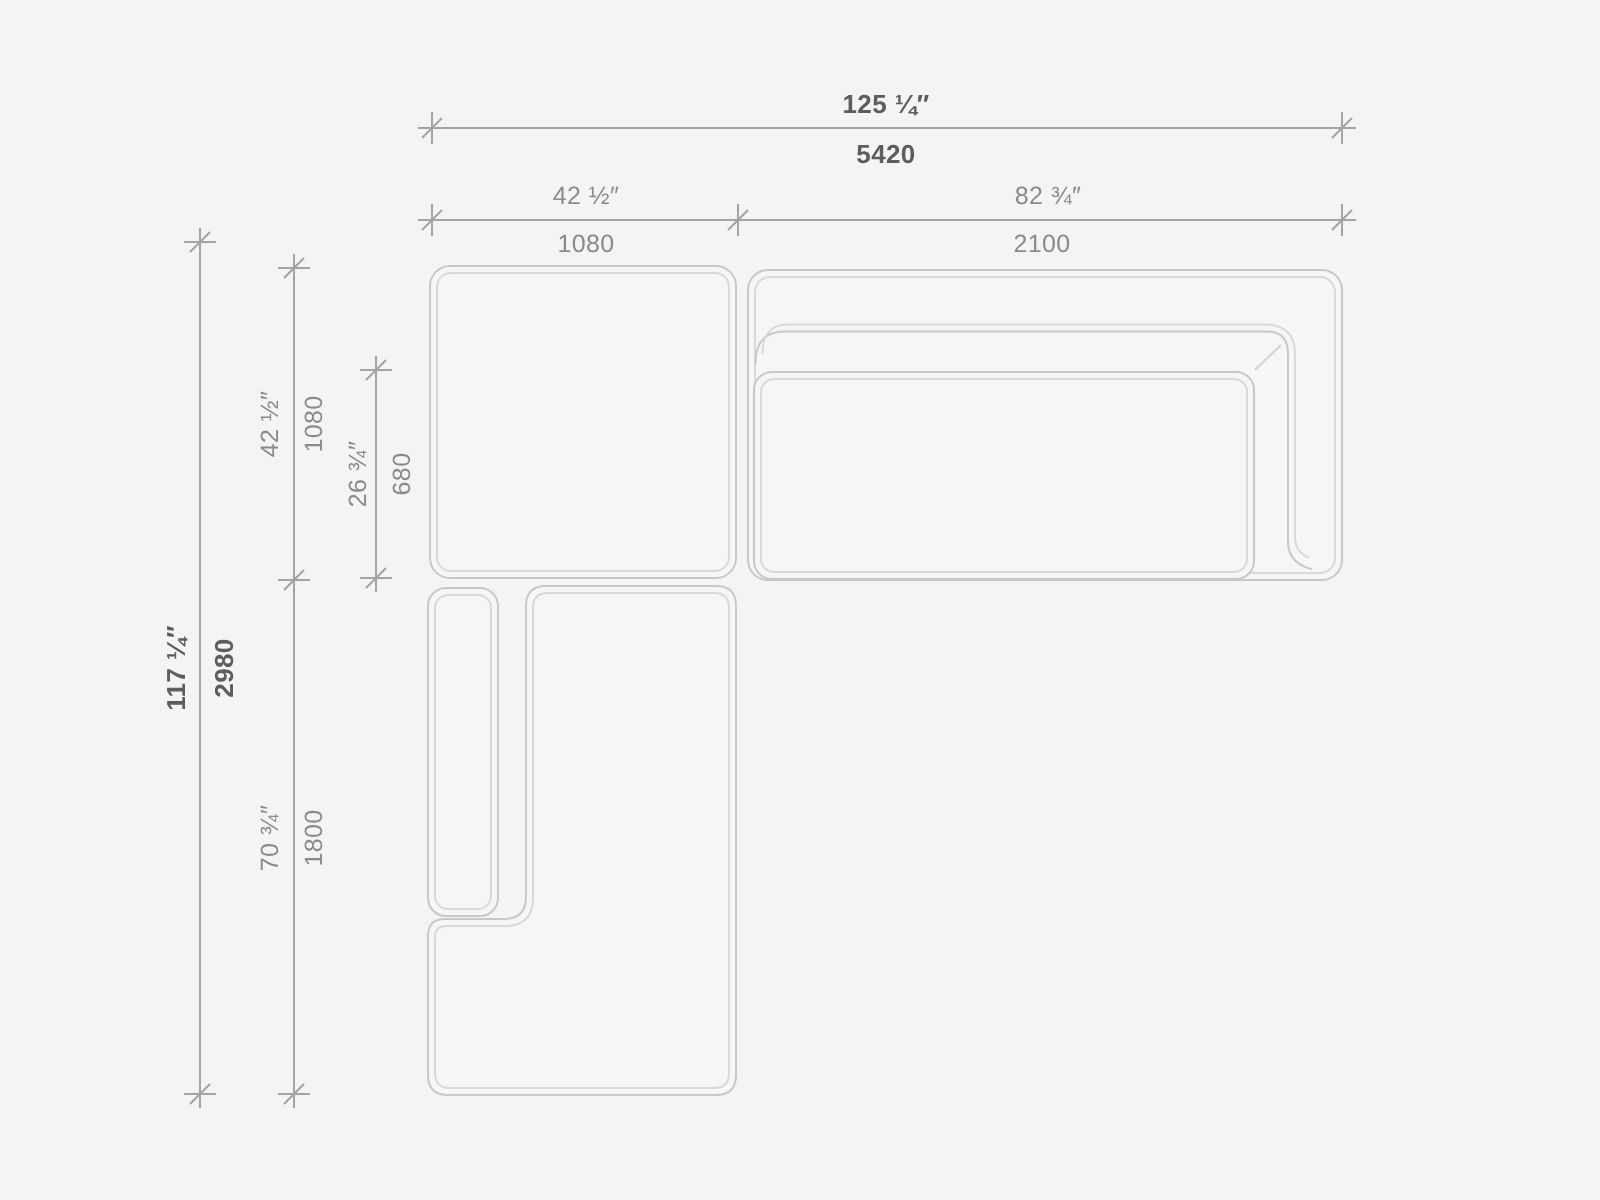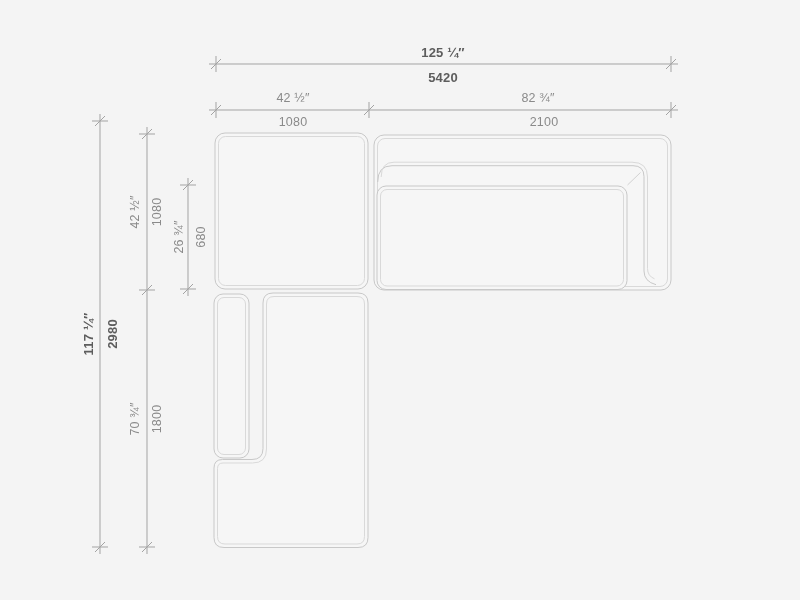--- a/index.html
+++ b/index.html
@@ -72,22 +72,22 @@
 
     </g>
   </svg>
 
   <div class="dim-label b" style="left:443px;top:52px">125 ¼″</div>
   <div class="dim-label b" style="left:443px;top:77px">5420</div>
 
   <div class="dim-label" style="left:293px;top:98px">42 ½″</div>
   <div class="dim-label" style="left:293px;top:122px">1080</div>
 
-  <div class="dim-label" style="left:538px;top:98px">82 ¾″</div>
-  <div class="dim-label" style="left:544px;top:122px">2100</div>
+  <div class="dim-label" style="left:524px;top:98px">82 ¾″</div>
+  <div class="dim-label" style="left:521px;top:122px">2100</div>
 
   <div class="dim-label b v" style="left:88px;top:334px">117 ¼″</div>
   <div class="dim-label b v" style="left:112px;top:334px">2980</div>
 
   <div class="dim-label v" style="left:135px;top:212px">42 ½″</div>
   <div class="dim-label v" style="left:157px;top:212px">1080</div>
 
   <div class="dim-label v" style="left:179px;top:237px">26 ¾″</div>
   <div class="dim-label v" style="left:201px;top:237px">680</div>
 

